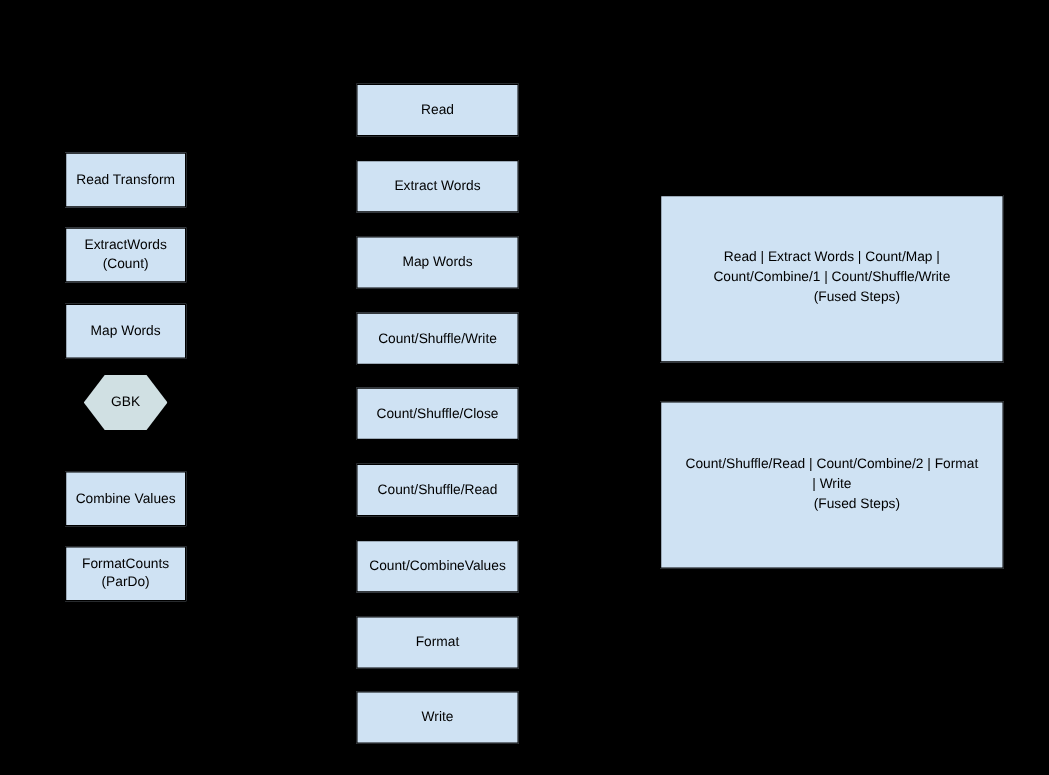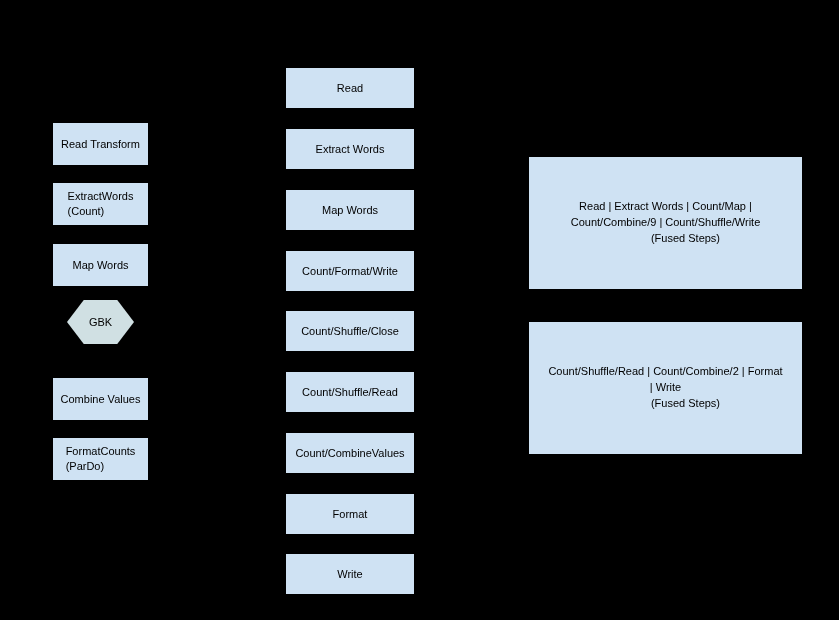--- a/index.html
+++ b/index.html
@@ -17,21 +17,21 @@
     overflow: hidden;
   }
   .node {
     position: absolute;
     background: #cfe2f3;
     border: 1px solid #000000;
     box-sizing: border-box;
     display: flex;
     align-items: center;
     justify-content: center;
-    text-align: left;
+    text-align: center;
     font-size: 11px;
     line-height: 1.35;
     white-space: pre-line;
     padding: 2px 4px;
   }
   .col1 { left: 52px; width: 97px; height: 44px; }
   .col2 { left: 285px; width: 130px; height: 42px; }
   .hexagon {
     position: absolute;
     left: 67px;
@@ -85,34 +85,34 @@
   <div class="node col1" style="top:437px;">FormatCounts
 (ParDo)</div>
 
 
   <div class="node col2" style="top:67px;">Read</div>
 
   <div class="node col2" style="top:128px;">Extract Words</div>
 
   <div class="node col2" style="top:189px;">Map Words</div>
 
-  <div class="node col2" style="top:250px;">Count/Format/Write</div>
+  <div class="node col2" style="top:250px;">Count/Shuffle/Write</div>
 
   <div class="node col2" style="top:310px;">Count/Shuffle/Close</div>
 
   <div class="node col2" style="top:371px;">Count/Shuffle/Read</div>
 
   <div class="node col2" style="top:432px;">Count/CombineValues</div>
 
   <div class="node col2" style="top:493px;">Format</div>
 
   <div class="node col2" style="top:553px;">Write</div>
 
   <div class="fused" style="top:156px;">
-    <span class="main">Read | Extract Words | Count/Map | Count/Combine/9 | Count/Shuffle/Write</span>
+    <span class="main">Read | Extract Words | Count/Map | Count/Combine/1 | Count/Shuffle/Write</span>
     <span class="sub">(Fused Steps)</span>
   </div>
 
   <div class="fused" style="top:321px;">
     <span class="main">Count/Shuffle/Read | Count/Combine/2 | Format | Write</span>
     <span class="sub">(Fused Steps)</span>
   </div>
 
 </div>
 

